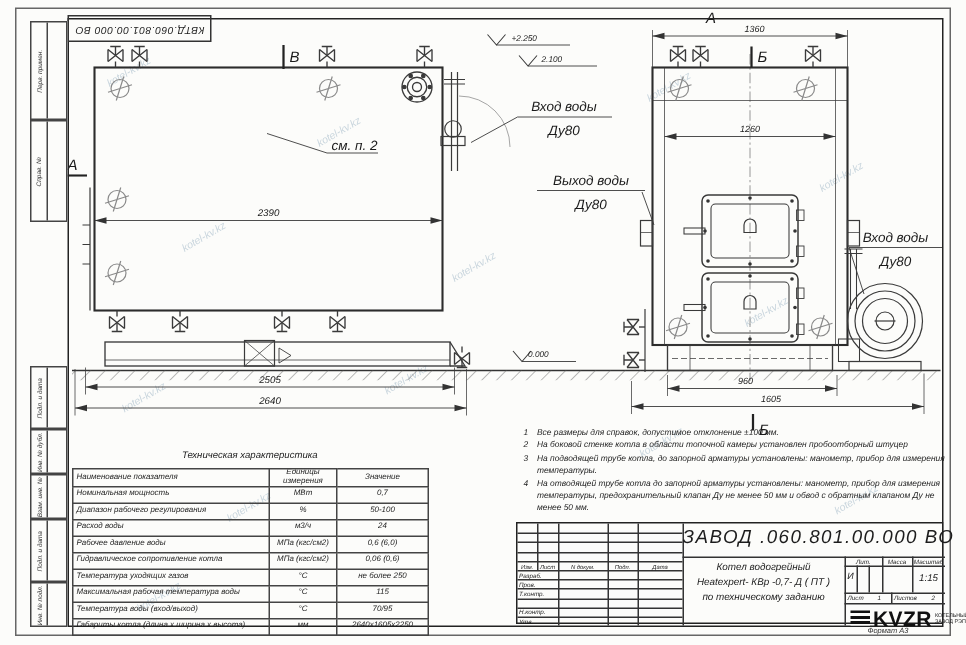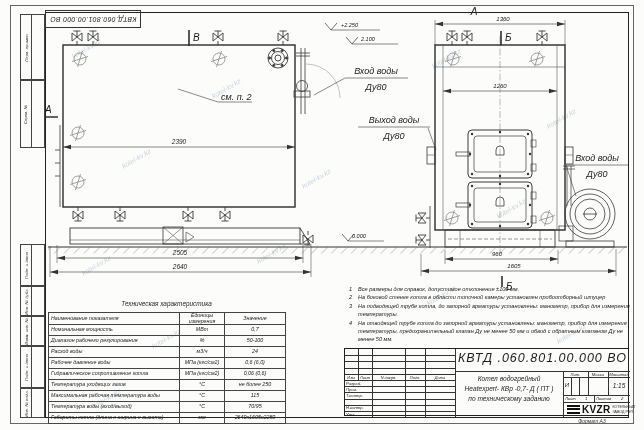--- a/index.html
+++ b/index.html
@@ -24,21 +24,21 @@
   .spec-title{position:absolute;left:48px;top:300px;width:237px;text-align:center;font-size:6.4px;font-style:italic;}
   table.spec-t{border-collapse:collapse;width:237px;table-layout:fixed;}
   table.spec-t td{border:1px solid #444;font-size:5.3px;font-style:italic;padding:0 2px;height:10px;line-height:1.05;overflow:hidden;}
   td.c{text-align:center;}
   .tb{position:absolute;left:344px;top:348px;width:285px;height:68px;border:1.6px solid #222;box-sizing:border-box;background:#fcfcfa;}
   .tl{position:absolute;background:#333;}
   .tbt{position:absolute;font-style:italic;white-space:nowrap;}
   .fmt{position:absolute;left:555px;top:418px;width:74px;text-align:center;font-size:5px;font-style:italic;color:#333;}
   .logo{position:absolute;display:flex;align-items:center;gap:2px;}
   .logomark{width:13px;height:10px;background:repeating-linear-gradient(#111 0 2px,#fcfcfa 2px 3.4px);}
-  .logotxt{font-weight:bold;font-size:10px;letter-spacing:.3px;font-style:normal;color:#111;}
+  .logotxt{font-weight:bold;font-size:14px;letter-spacing:.3px;font-style:normal;color:#111;}
   .logosub{font-size:3.6px;line-height:1.15;font-style:normal;color:#222;}
   svg text{font-family:"Liberation Sans",sans-serif;font-style:italic;fill:#1b1b1b;}
 </style>
 </head>
 <body>
 
 <div class="sheet">
 
   <span class="wm" style="left:70px;top:45px">kotel-kv.kz</span>
   <span class="wm" style="left:210px;top:85px">kotel-kv.kz</span>
@@ -440,21 +440,21 @@
     <div class="tl" style="left:218px;top:22px;width:1px;height:46px"></div>
     <div class="tl" style="left:243px;top:22px;width:1px;height:24px"></div>
     <div class="tl" style="left:263px;top:22px;width:1px;height:24px"></div>
     <div class="tl" style="left:218px;top:28px;width:67px;height:1px"></div>
     <div class="tl" style="left:226px;top:28px;width:1px;height:18px"></div>
     <div class="tl" style="left:234px;top:28px;width:1px;height:18px"></div>
     <div class="tl" style="left:218px;top:46px;width:67px;height:1px"></div>
     <div class="tl" style="left:249px;top:46px;width:1px;height:7px"></div>
     <div class="tl" style="left:218px;top:53px;width:67px;height:1px"></div>
 
-    <div class="tbt" style="left:110px;top:2px;width:175px;text-align:center;font-size:12.5px;letter-spacing:1px">КВТД .060.801.00.000  ВО</div>
+    <div class="tbt" style="left:110px;top:2px;width:175px;text-align:center;font-size:12.5px;letter-spacing:1px">ЗАВОД .060.801.00.000  ВО</div>
     <div class="tbt" style="left:0;top:25.5px;width:13px;text-align:center;font-size:3.9px">Изм.</div>
     <div class="tbt" style="left:13px;top:25.5px;width:14px;text-align:center;font-size:3.9px">Лист</div>
     <div class="tbt" style="left:27px;top:25.5px;width:33px;text-align:center;font-size:3.9px">N докум.</div>
     <div class="tbt" style="left:60px;top:25.5px;width:20px;text-align:center;font-size:3.9px">Подп.</div>
     <div class="tbt" style="left:80px;top:25.5px;width:30px;text-align:center;font-size:3.9px">Дата</div>
     <div class="tbt" style="left:1px;top:31.8px;font-size:4.2px">Разраб.</div>
     <div class="tbt" style="left:1px;top:38px;font-size:4.2px">Пров.</div>
     <div class="tbt" style="left:1px;top:44.2px;font-size:4.2px">Т.контр.</div>
     <div class="tbt" style="left:1px;top:56.4px;font-size:4.2px">Н.контр.</div>
     <div class="tbt" style="left:1px;top:62.5px;font-size:4.2px">Утв.</div>

